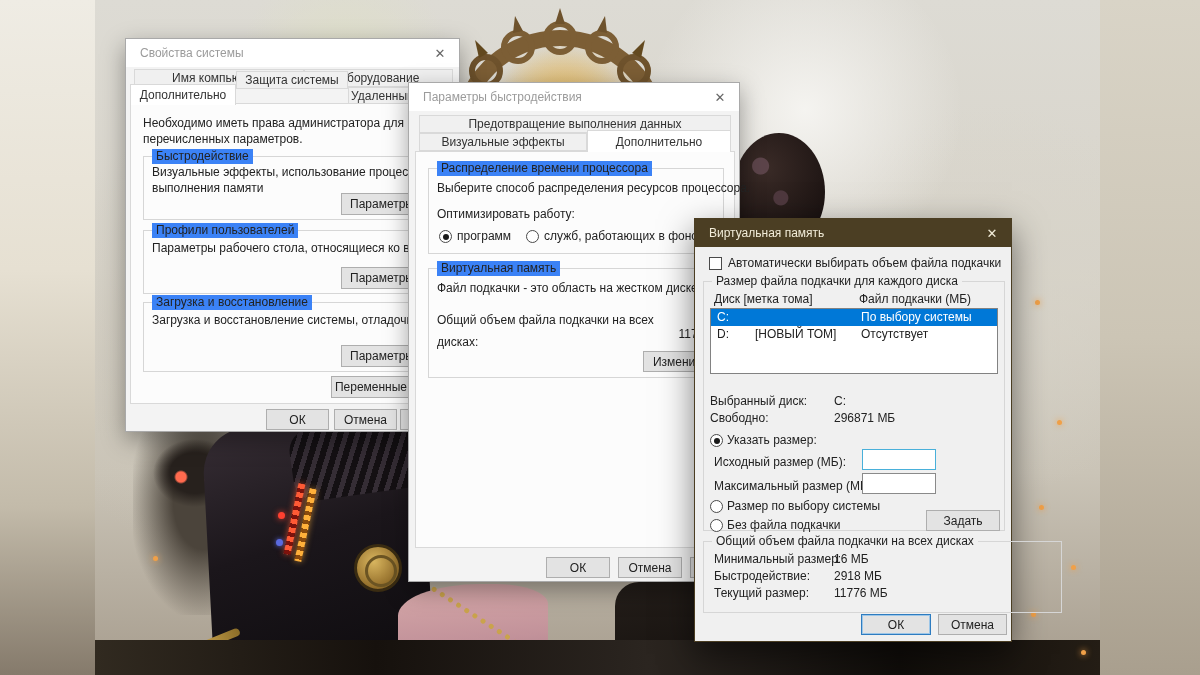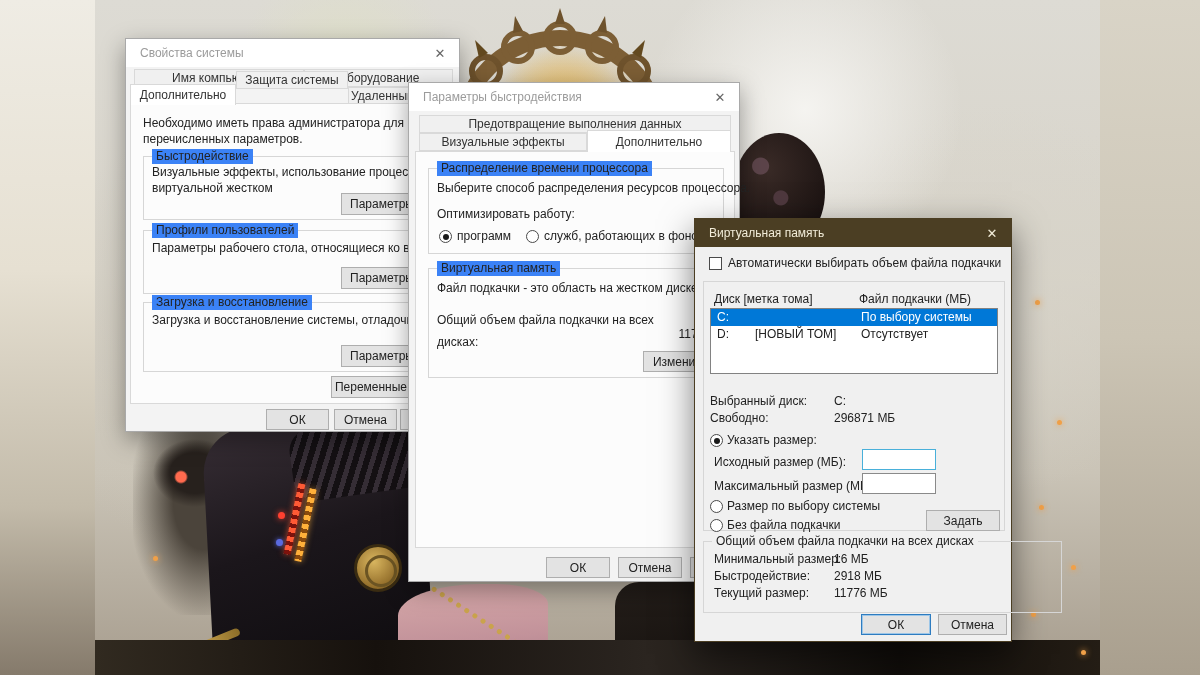--- a/index.html
+++ b/index.html
@@ -169,21 +169,21 @@
     <span>Удаленный доступ</span>
   </div>
 
   <div class="page" style="left:4px;top:64px;width:327px;height:301px">
     <div class="line" style="left:12px;top:12px">Необходимо иметь права администратора для изменения большинства</div>
     <div class="line" style="left:12px;top:28px">перечисленных параметров.</div>
 
     <div class="group" style="left:12px;top:52px;width:303px;height:64px">
       <div class="glabel">Быстродействие</div>
       <div class="line" style="left:8px;top:8px">Визуальные эффекты, использование процессора, оперативной и</div>
-      <div class="line" style="left:8px;top:24px">виртуальной жестком</div>
+      <div class="line" style="left:8px;top:24px">выполнения памяти</div>
       <div class="btn" style="left:197px;top:36px;width:92px;height:22px">
         <span>Параметры...</span>
       </div>
     </div>
 
     <div class="group" style="left:12px;top:126px;width:303px;height:64px">
       <div class="glabel">Профили пользователей</div>
       <div class="line" style="left:8px;top:10px">Параметры рабочего стола, относящиеся ко входу в систему</div>
       <div class="btn" style="left:197px;top:36px;width:92px;height:22px">
         <span>Параметры...</span>
@@ -267,20 +267,21 @@
 <div id="d3" class="win win-active">
   <div class="titlebar titlebar-active">
     <span>Виртуальная память</span>
   </div>
   <div class="close close-cream">✕</div>
 
   <div class="checkbox" style="left:14px;top:38px"></div>
   <div class="line" style="left:33px;top:37px">Автоматически выбирать объем файла подкачки</div>
 
   <div class="group" style="left:8px;top:62px;width:302px;height:250px">
+    <div class="glabel glabel-grey">Размер файла подкачки для каждого диска</div>
     <div class="line" style="left:10px;top:10px">Диск [метка тома]</div>
     <div class="line" style="left:155px;top:10px">Файл подкачки (МБ)</div>
 
     <div class="listbox" style="left:6px;top:26px;width:288px;height:66px">
       <div class="lrow lrow-sel">
         <span class="cell" style="left:6px">C:</span>
         <span class="cell" style="left:150px">По выбору системы</span>
       </div>
       <div class="lrow">
         <span class="cell" style="left:6px">D:</span>

